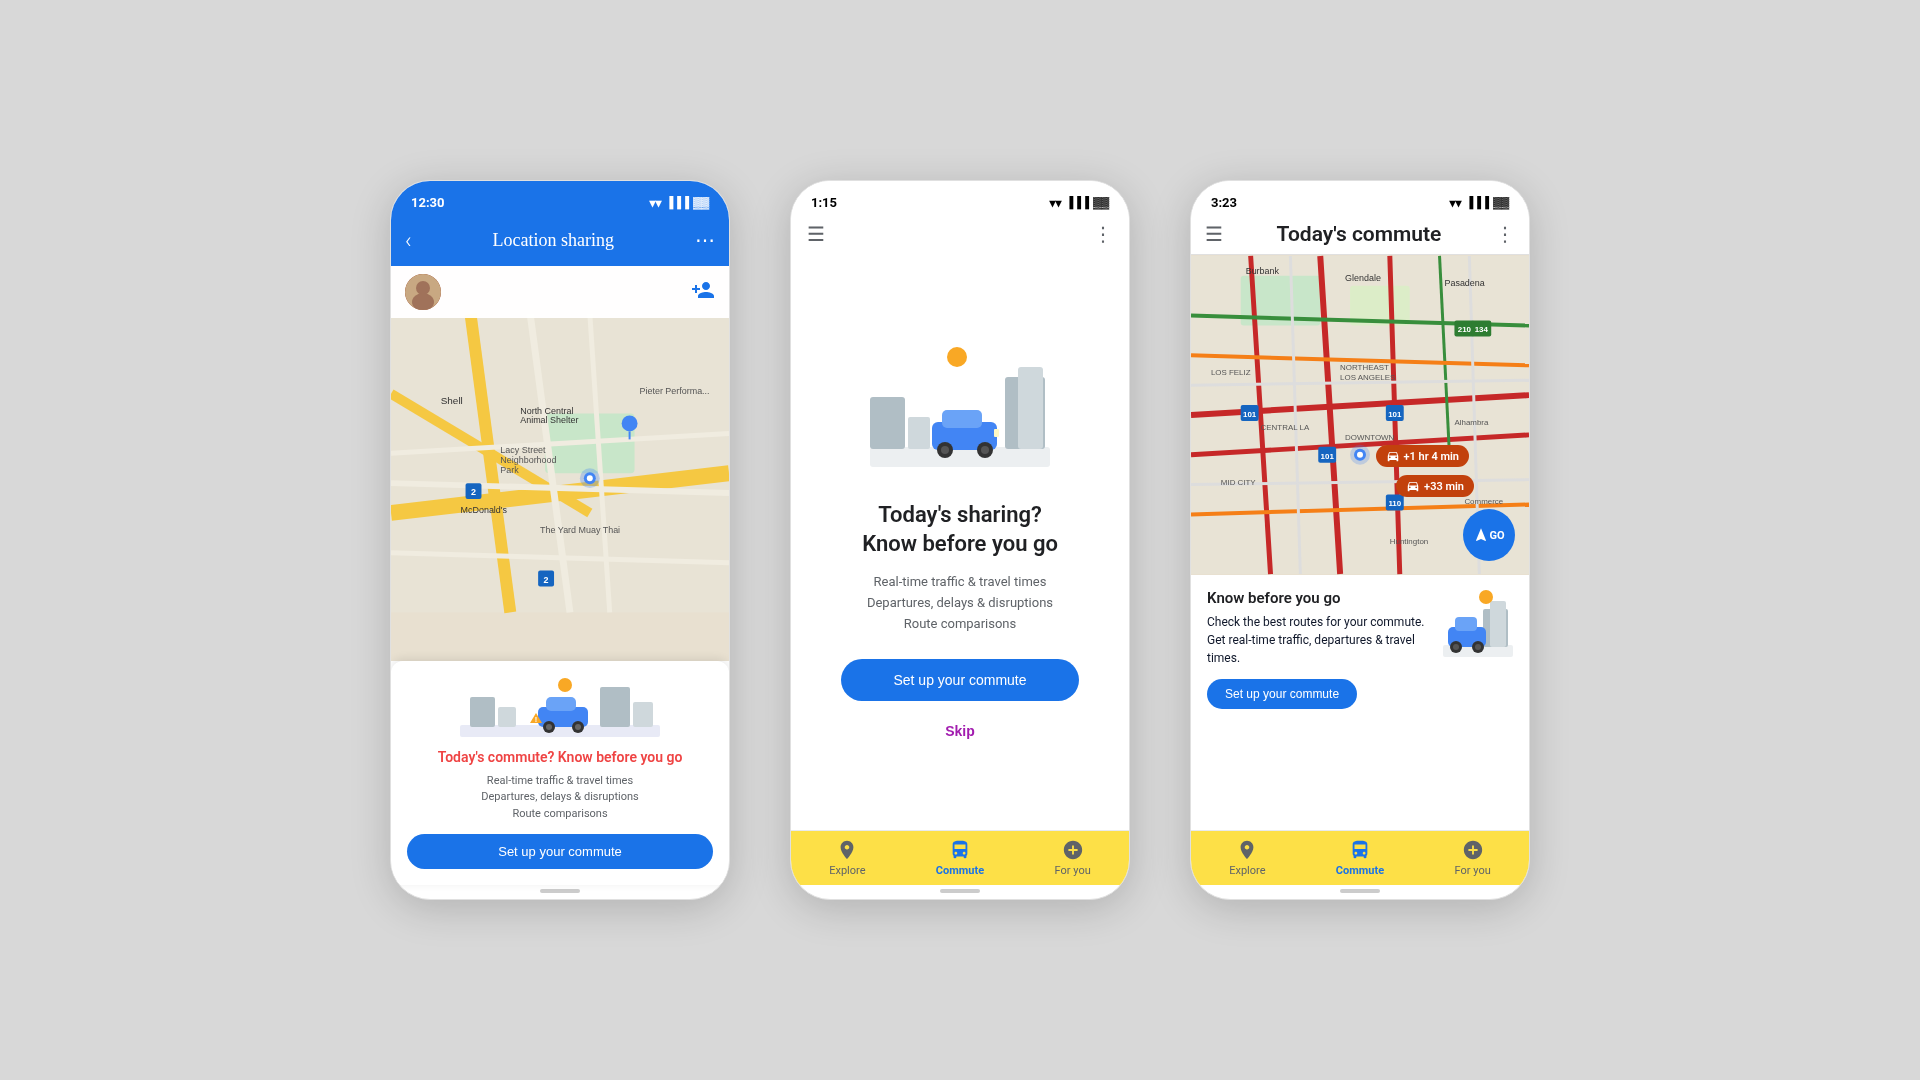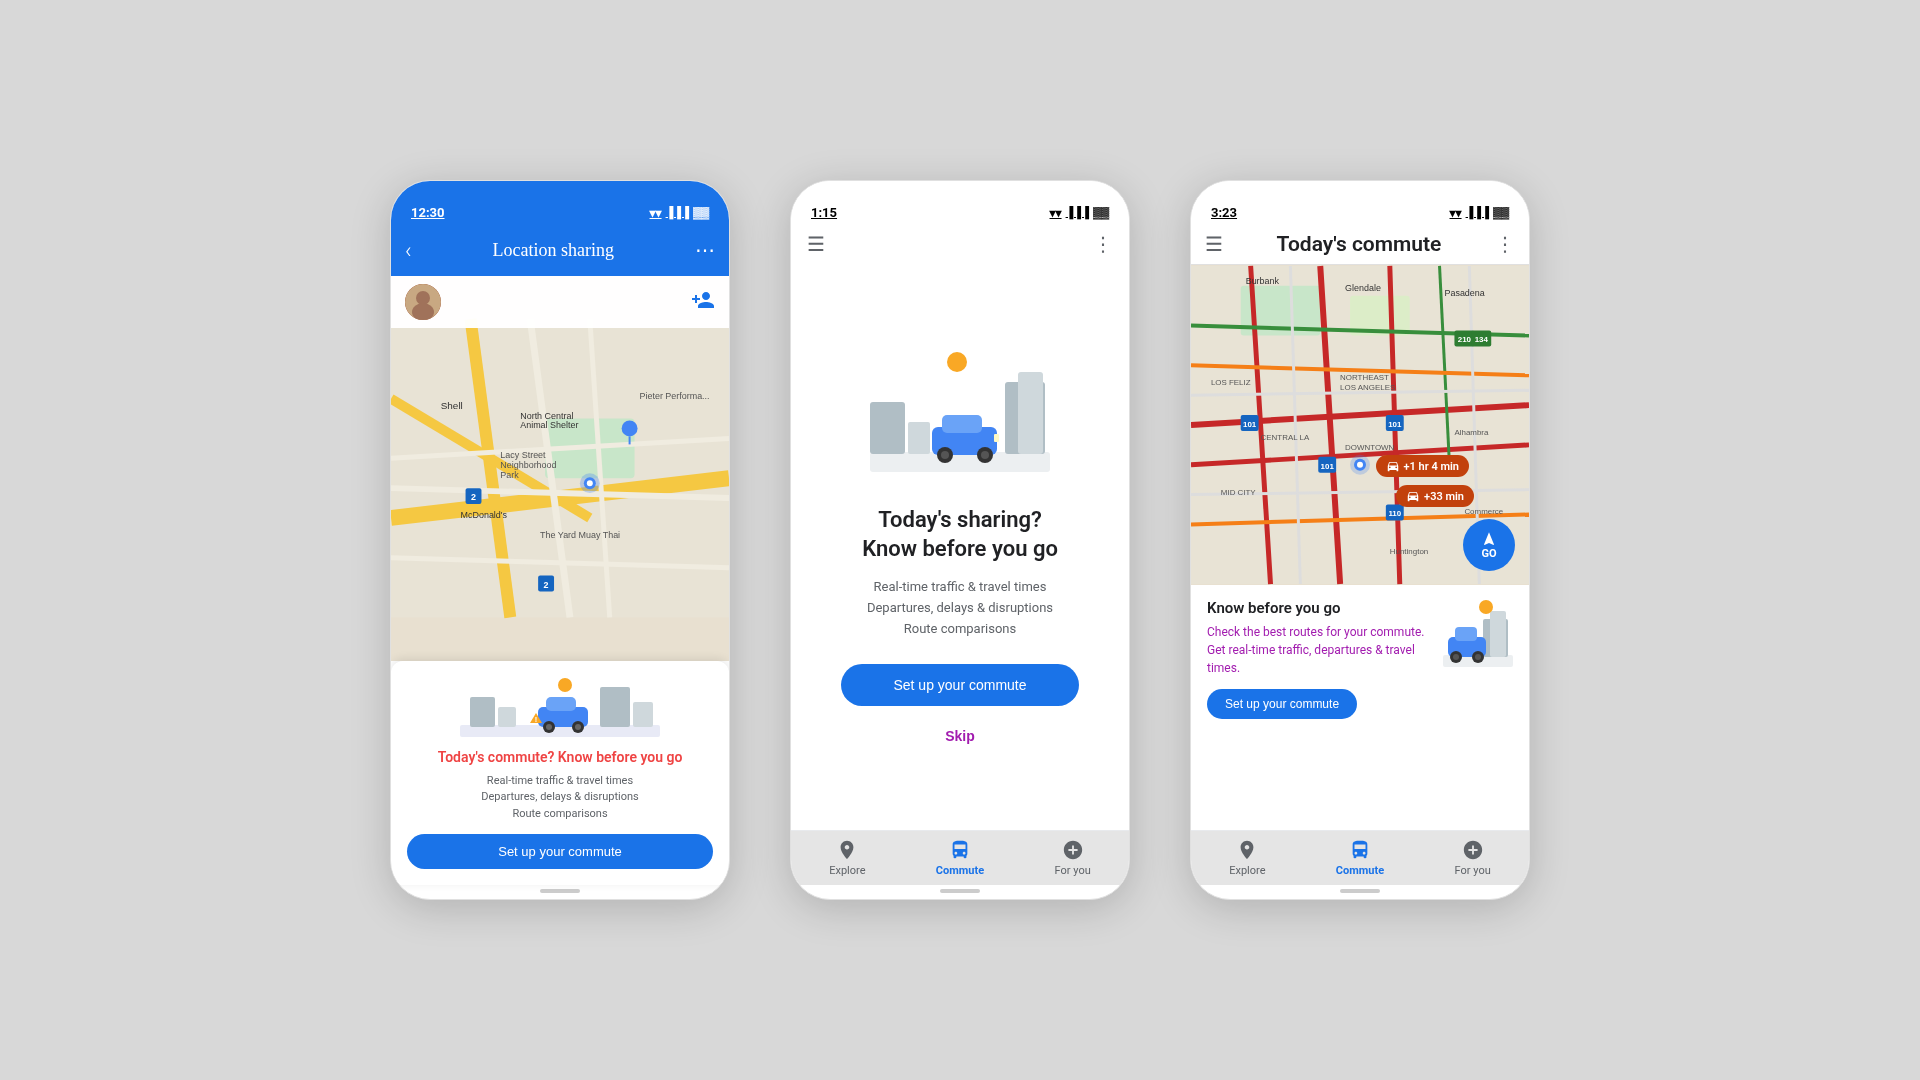--- a/index.html
+++ b/index.html
@@ -29,27 +29,26 @@
       display: flex;
       flex-direction: column;
       position: relative;
       border: 1px solid #e0e0e0;
     }
     
     .status-bar {
       display: flex;
       justify-content: space-between;
       align-items: center;
-      padding: 24px 20px 4px;
+      padding: 14px 20px 4px;
       background: #fff;
       font-size: 13px;
       font-weight: 600;
       z-index: 10;
       min-height: 32px;
-      text-decoration: underline;
     }
     .status-bar.blue { background: #1a73e8; color: #fff; }
     .status-time { font-size: 13px; font-weight: 700; }
     .status-icons { display: flex; gap: 4px; align-items: center; }
     
     .phone1-header {
       background: #1a73e8;
       display: flex;
       align-items: center;
       padding: 10px 14px;
@@ -216,21 +215,21 @@
       border: none;
       font-size: 14px;
       font-weight: 600;
       color: #a21caf;
       cursor: pointer;
       padding: 8px;
     }
     .bottom-nav {
       display: flex;
       border-top: 1px solid #e8eaed;
-      background: #e5e5e5;
+      background: #fde047;
     }
     .nav-item {
       flex: 1;
       display: flex;
       flex-direction: column;
       align-items: center;
       padding: 8px 4px;
       cursor: pointer;
       gap: 3px;
     }
@@ -280,21 +279,21 @@
     .traffic-badge2 { top: 220px; right: 55px; }
     .go-btn {
       position: absolute;
       bottom: 14px;
       right: 14px;
       width: 52px;
       height: 52px;
       background: #1a73e8;
       border-radius: 50%;
       display: flex;
-      flex-direction: column;
+      flex-direction: row;
       align-items: center;
       justify-content: center;
       color: #fff;
       font-weight: 700;
       font-size: 11px;
       cursor: pointer;
       z-index: 5;
     }
     .know-card {
       background: #fff;
@@ -310,21 +309,21 @@
     }
     .know-card-content { flex: 1; }
     .know-card-title {
       font-size: 15px;
       font-weight: 600;
       color: #202124;
       margin-bottom: 6px;
     }
     .know-card-desc {
       font-size: 12px;
-      color: #a21caf;
+      color: #0f172a;
       line-height: 1.5;
       margin-bottom: 12px;
     }
     .setup-btn-sm {
       background: #1a73e8;
       color: #fff;
       border: none;
       border-radius: 20px;
       padding: 8px 18px;
       font-size: 12px;

